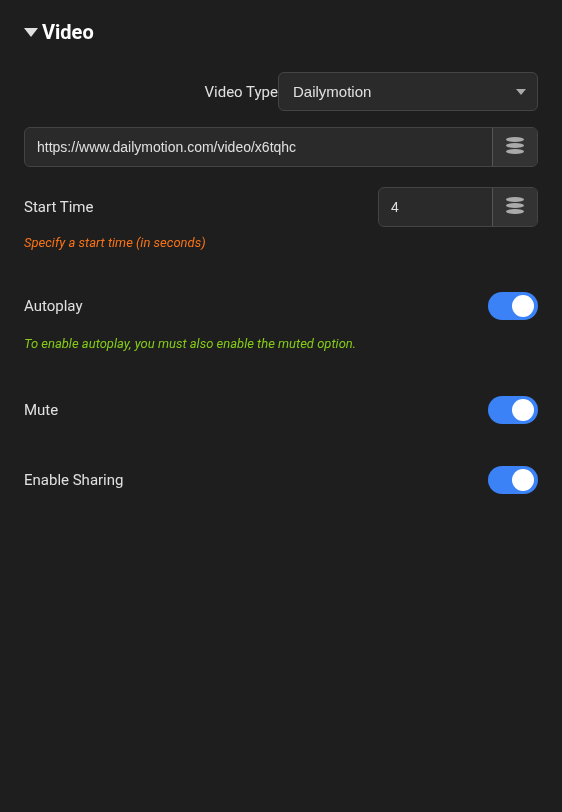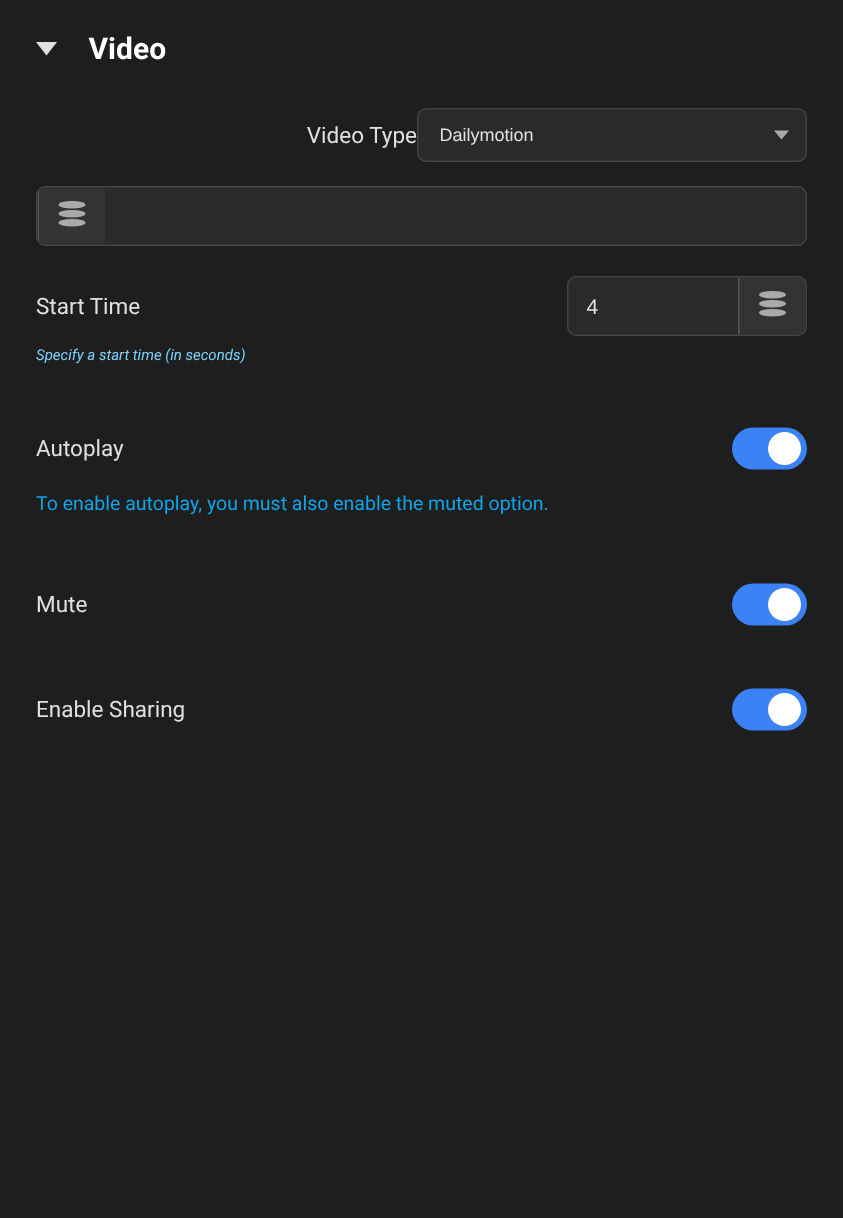--- a/index.html
+++ b/index.html
@@ -17,21 +17,21 @@
       font-size: 15px;
     }
 
     .container {
       padding: 20px 24px;
     }
 
     .section-header {
       display: flex;
       align-items: center;
-      gap: 21px;
+      gap: 4px;
       margin-bottom: 28px;
     }
 
     .section-header-title {
       font-size: 20px;
       font-weight: 700;
       color: #ffffff;
     }
 
     .chevron-down {
@@ -64,21 +64,21 @@
       width: 260px;
     }
 
     .select-control {
       width: 100%;
       background-color: #2a2a2a;
       border: 1px solid #444;
       border-radius: 6px;
       color: #e0e0e0;
       padding: 10px 36px 10px 14px;
-      font-size: 12px;
+      font-size: 15px;
       appearance: none;
       -webkit-appearance: none;
       cursor: pointer;
     }
 
     .select-arrow {
       position: absolute;
       right: 12px;
       top: 50%;
       transform: translateY(-50%);
@@ -180,22 +180,22 @@
       background: transparent;
       border: none;
       outline: none;
       color: #e0e0e0;
       padding: 10px 12px;
       font-size: 14px;
       width: 100%;
     }
 
     .hint-text {
-      color: #7dd3fc;
-      font-size: 10px;
+      color: #f97316;
+      font-size: 13px;
       font-style: italic;
       margin-bottom: 20px;
     }
 
     .toggle-row {
       display: flex;
       align-items: center;
       justify-content: space-between;
       margin-bottom: 14px;
       margin-top: 42px;
@@ -241,22 +241,23 @@
 
     .toggle-switch input:not(:checked) + .toggle-slider {
       background-color: #555;
     }
 
     .toggle-switch input:not(:checked) + .toggle-slider::before {
       left: 4px;
     }
 
     .autoplay-note {
-      color: #0ea5e9;
+      color: #84cc16;
       font-size: 13px;
+      font-style: italic;
       margin-bottom: 18px;
       line-height: 1.5;
     }
   </style>
 </head>
 <body>
 
 <div class="container">
 
   <div class="section-header">
@@ -272,20 +273,21 @@
         <option>YouTube</option>
         <option>Vimeo</option>
         <option>Self-hosted</option>
       </select>
       <div class="select-arrow"></div>
     </div>
   </div>
 
   <div class="form-group">
     <div class="input-with-icon">
+      <input type="text" class="text-input" value="https://www.dailymotion.com/video/x6tqhc" placeholder="https://www.dailymotion.com/video/x6tqhc" style="">
       <button class="input-icon-btn">
         <div class="db-icon">
           <span></span>
           <span></span>
           <span></span>
         </div>
       </button>
     </div>
   </div>
 

